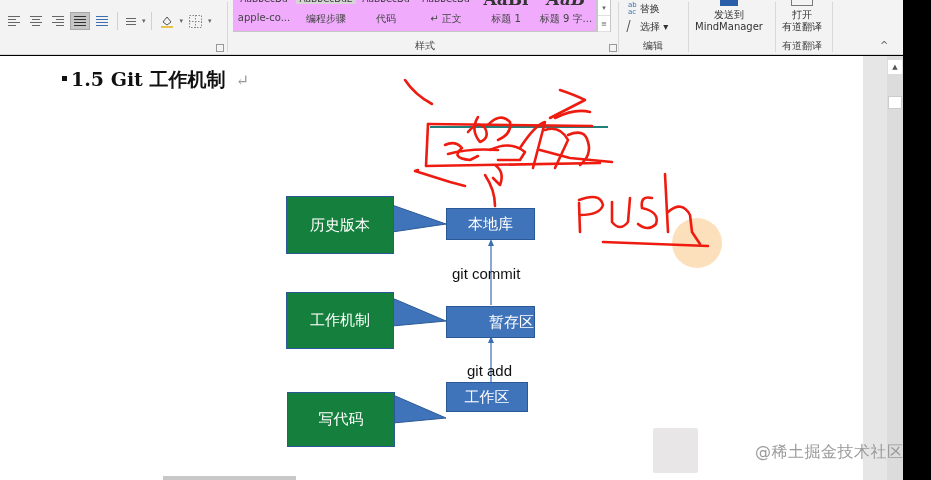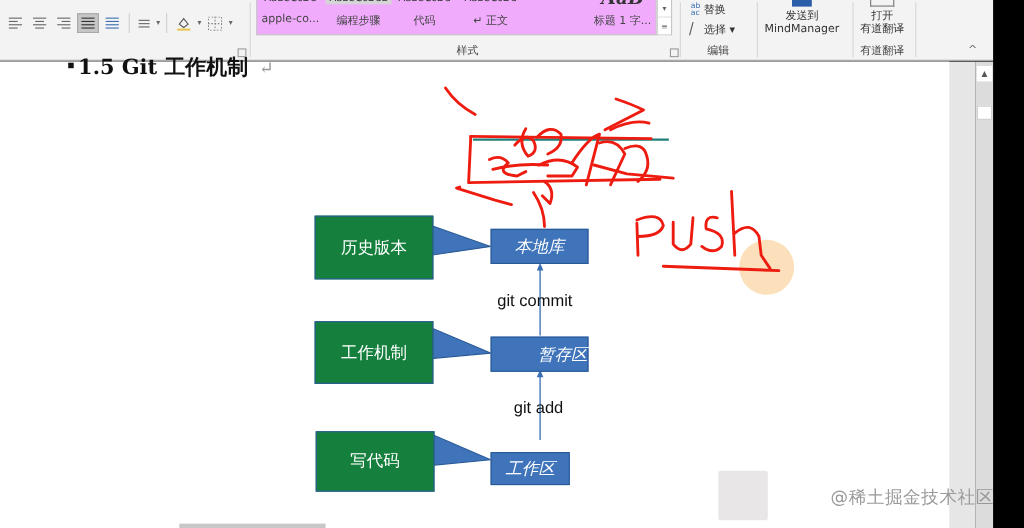--- a/index.html
+++ b/index.html
@@ -38,25 +38,25 @@
     .big-btn .icon-top { margin: 0 auto; }
 
     
     .doc-bg { position: absolute; left: 0; top: 56px; width: 887px; height: 424px; background: #e6e6e6; }
     .page { position: absolute; left: 0; top: 56px; width: 863px; height: 424px; background: #fff; }
     .scrollbar { position: absolute; left: 887px; top: 56px; width: 16px; height: 424px; background: #dcdcdc; }
     .scroll-up { position: absolute; left: 1px; top: 4px; width: 14px; height: 14px; background: #fff; font-size: 7px; color: #555; text-align: center; line-height: 14px; }
     .scroll-thumb { position: absolute; left: 1px; top: 40px; width: 14px; height: 13px; background: #fff; border: 1px solid #ccc; }
     .black-edge { position: absolute; left: 903px; top: 0; width: 28px; height: 480px; background: #000; }
 
-    .heading { position: absolute; left: 62px; top: 48px; font-family: "DejaVu Serif", serif; font-weight: bold; font-size: 19px; color: #111; white-space: nowrap; }
+    .heading { position: absolute; left: 62px; top: 67px; font-family: "DejaVu Serif", serif; font-weight: bold; font-size: 19px; color: #111; white-space: nowrap; }
     .heading .bullet { display: inline-block; width: 5px; height: 5px; background: #111; vertical-align: middle; margin-right: 4px; position: relative; top: -3px; }
     .heading .para-mark { font-weight: normal; color: #999; font-size: 16px; margin-left: 10px; }
 
-    .box { position: absolute; background: #3f74bb; border: 1.5px solid #2a5a96; color: #fff; font-size: 15px; display: flex; align-items: center; justify-content: center; font-style: italic; }
+    .box { position: absolute; background: #3f74bb; border: 1.5px solid #2a5a96; color: #fff; font-size: 15px; display: flex; align-items: center; justify-content: center; }
     .callout { position: absolute; background: #15803d; border: 1.5px solid #2a5a96; color: #fff; font-size: 15px; display: flex; align-items: center; justify-content: center; }
     .cmd-label { position: absolute; font-family: "Liberation Sans", sans-serif; font-size: 15px; color: #111; white-space: nowrap; }
 
     .overlay { position: absolute; left: 0; top: 0; width: 931px; height: 480px; pointer-events: none; }
 
     .placeholder-sq { position: absolute; left: 653px; top: 428px; width: 45px; height: 45px; background: #e8e6e6; border-radius: 2px; }
     .bottom-bar { position: absolute; left: 163px; top: 476px; width: 133px; height: 4px; background: #c8c8c8; }
     .watermark { position: absolute; left: 755px; top: 442px; font-size: 16px; color: #9a9a9a; white-space: nowrap; letter-spacing: 0.5px; }
   </style>
 </head>
@@ -134,23 +134,27 @@
       <div class="name">编程步骤</div>
     </div>
     <div class="style-item" style="left:122px">
       <div class="preview">AaBbCcDd</div>
       <div class="name">代码</div>
     </div>
     <div class="style-item" style="left:182px">
       <div class="preview">AaBbCcDd</div>
       <div class="name">↵ 正文</div>
     </div>
+    <div class="style-item" style="left:242px">
+      <div class="preview big">AaBl</div>
+      <div class="name">标题 1</div>
+    </div>
     <div class="style-item" style="left:302px">
       <div class="preview big" style="font-style:italic">AaB</div>
-      <div class="name">标题 1 字...</div>
+      <div class="name">标题 9 字...</div>
     </div>
   </div>
   <div class="gallery-scroll">
     <div>▾</div>
     <div>≡</div>
   </div>
   <div class="ribbon-group" style="left:233px;width:384px;">
     <div class="group-label">样式</div>
     <div class="launcher" style="left:376px"></div>
   </div>
@@ -210,21 +214,21 @@
 
 <div class="callout" style="left:286px;top:196px;width:108px;height:58px;">历史版本</div>
 <div class="box" style="left:446px;top:208px;width:89px;height:32px;">本地库</div>
 <div class="cmd-label" style="left:452px;top:265px;">git commit</div>
 
 <div class="callout" style="left:286px;top:292px;width:108px;height:57px;">工作机制</div>
 <div class="box" style="left:446px;top:306px;width:89px;height:32px;padding-left:42px;">暂存区</div>
 <div class="cmd-label" style="left:467px;top:362px;">git add</div>
 
 <div class="callout" style="left:287px;top:392px;width:108px;height:55px;">写代码</div>
-<div class="box" style="left:446px;top:411px;width:72px;height:30px;">工作区</div>
+<div class="box" style="left:446px;top:382px;width:82px;height:30px;">工作区</div>
 
 <svg class="overlay" width="931" height="480">
 
   <circle cx="697" cy="243" r="25" fill="#f9c784" opacity="0.55"></circle>
 
   <line x1="430" y1="127" x2="608" y2="127" stroke="#1f7f7a" stroke-width="2"></line>
   <g fill="none" stroke="#ee1c10" stroke-width="2.6" stroke-linecap="round" stroke-linejoin="round">
 
     <path d="M405 80 Q415 95 432 104"></path>
 

